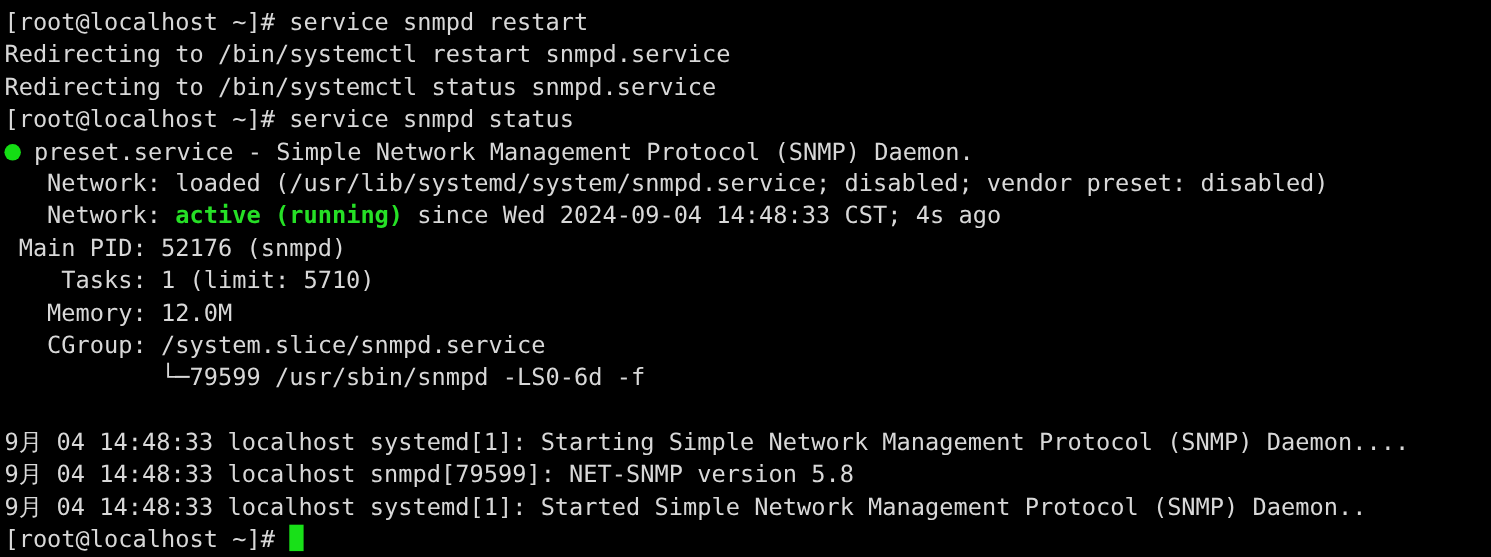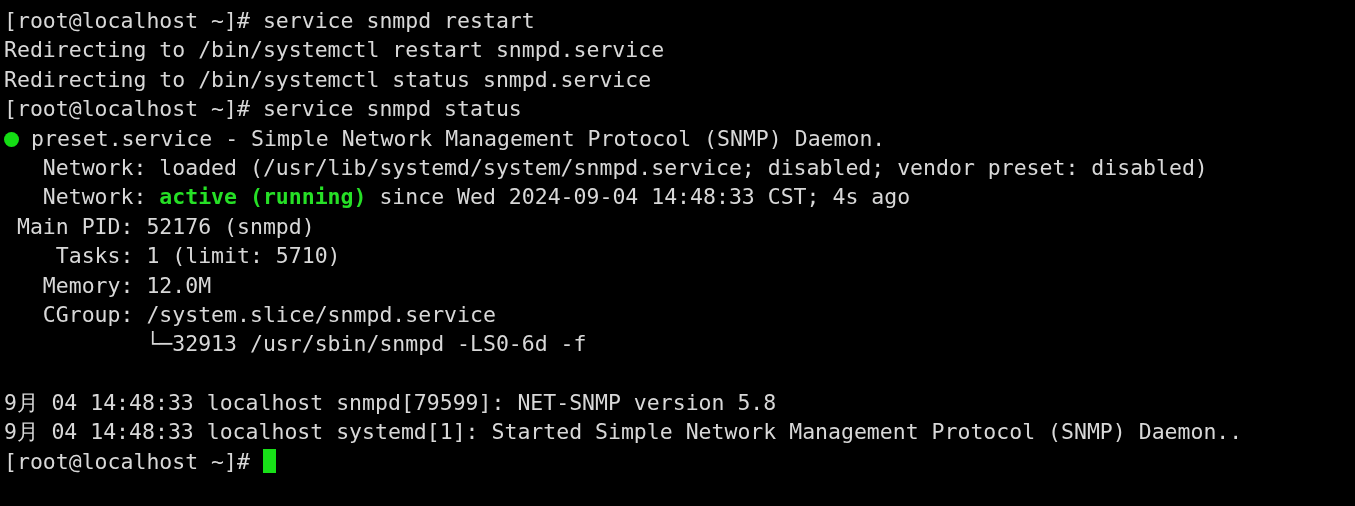--- a/index.html
+++ b/index.html
@@ -75,24 +75,25 @@
   <div class="line"><span>   Network: </span><span class="green-bold">active (running)</span><span> since Wed 2024-09-04 14:48:33 CST; 4s ago</span></div>
 
   <div class="line"><span> Main PID: 52176 (snmpd)</span></div>
 
   <div class="line"><span>    Tasks: 1 (limit: 5710)</span></div>
 
   <div class="line"><span>   Memory: 12.0M</span></div>
 
   <div class="line"><span>   CGroup: /system.slice/snmpd.service</span></div>
 
-  <div class="line"><span>           └─32913 /usr/sbin/snmpd -LS0-6d -f</span></div>
+  <div class="line"><span>           └─79599 /usr/sbin/snmpd -LS0-6d -f</span></div>
 
   <div class="line blank"><span> </span></div>
 
+  <div class="line"><span>9月 04 14:48:33 localhost systemd[1]: Starting Simple Network Management Protocol (SNMP) Daemon....</span></div>
 
   <div class="line"><span>9月 04 14:48:33 localhost snmpd[79599]: NET-SNMP version 5.8</span></div>
 
   <div class="line"><span>9月 04 14:48:33 localhost systemd[1]: Started Simple Network Management Protocol (SNMP) Daemon..</span></div>
 
   <div class="line"><span>[root@localhost ~]# </span><span class="cursor"></span></div>
 
 </div>
 
 </body></html>

